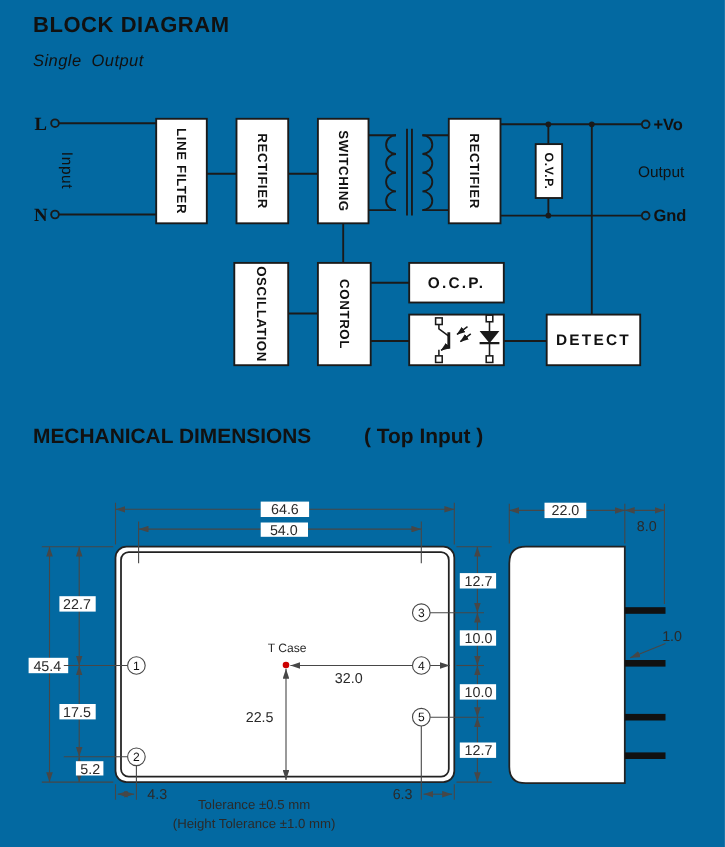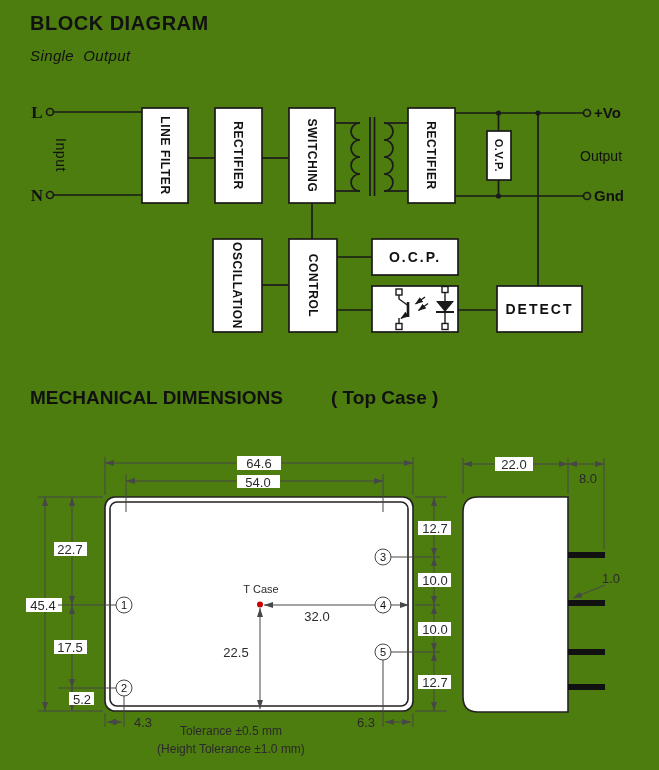--- a/index.html
+++ b/index.html
@@ -1,16 +1,16 @@
 <!DOCTYPE html>
 <html><head>
 <meta charset="utf-8">
 <style>
   html,body{margin:0;padding:0;background:#fff;}
-  #page{position:relative;width:659px;height:770px;background:#4d7c0f;overflow:hidden;
+  #page{position:relative;width:659px;height:770px;background:#0369a1;overflow:hidden;
         font-family:"Liberation Sans", sans-serif;color:#111;}
   .h1{position:absolute;left:30px;top:12px;font-size:20px;font-weight:bold;letter-spacing:.5px;}
   .sub{position:absolute;left:30px;top:47px;font-size:15px;white-space:pre;letter-spacing:.4px;font-style:italic;}
   .h2row{position:absolute;left:30px;top:387px;display:flex;gap:48px;font-size:19px;font-weight:bold;justify-content:space-between;}
   svg{position:absolute;left:0;}
   #bd{top:95px;}
   #md{top:440px;}
   .bx{fill:#fff;stroke:#1a1a1a;stroke-width:1.7px;}
   .wr{stroke:#1a1a1a;stroke-width:1.7px;fill:none;}
   .vt{font-family:"Liberation Sans",sans-serif;font-size:12px;font-weight:bold;fill:#111;letter-spacing:.6px;}
@@ -126,21 +126,21 @@
       <line x1="445" y1="312" x2="445" y2="323.5"></line>
     </g>
 
     <line class="wr" x1="458" y1="310" x2="497" y2="310"></line>
     <rect class="bx" x="497" y="286" width="85" height="46"></rect>
     <text class="ht" x="539.5" y="309" dy="0.35em" text-anchor="middle">DETECT</text>
   </svg>
 
   <div class="h2row">
     <span>MECHANICAL DIMENSIONS</span>
-    <span>( Top Case )</span>
+    <span>( Top Input )</span>
   </div>
 
   <svg id="md" width="659" height="330" viewBox="0 440 659 330">
     <defs>
       <marker id="da" markerUnits="userSpaceOnUse" markerWidth="9" markerHeight="6" viewBox="0 0 9 6" refX="9" refY="3" orient="auto-start-reverse">
         <path d="M0,0 L9,3 L0,6 Z" fill="#474747"></path>
       </marker>
     </defs>
 
     <rect class="case" x="105" y="497" width="308" height="214" rx="10"></rect>

